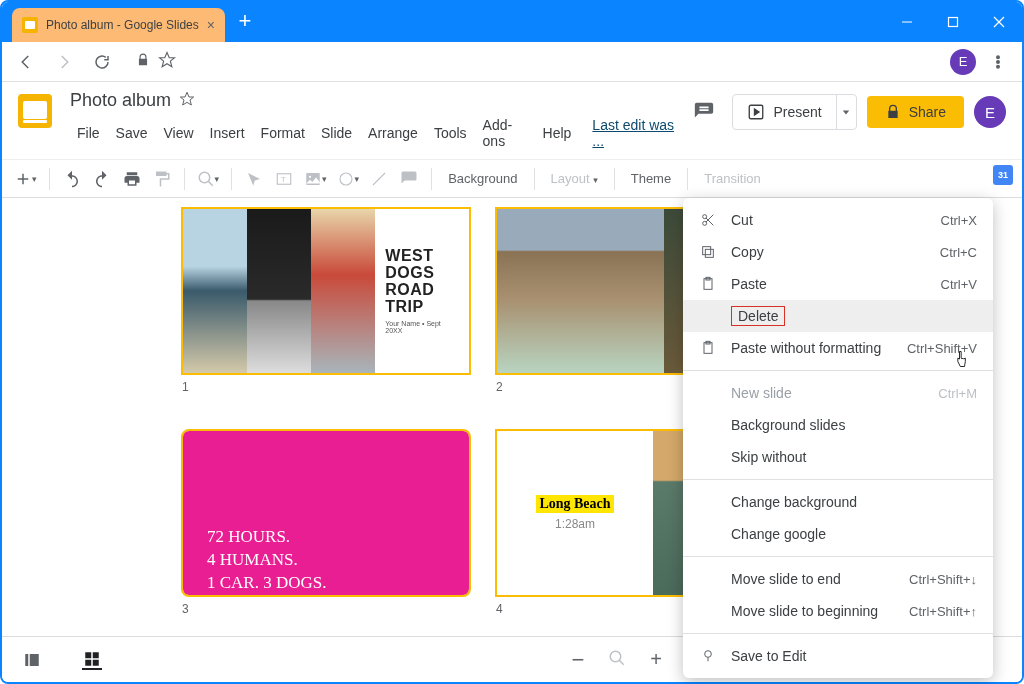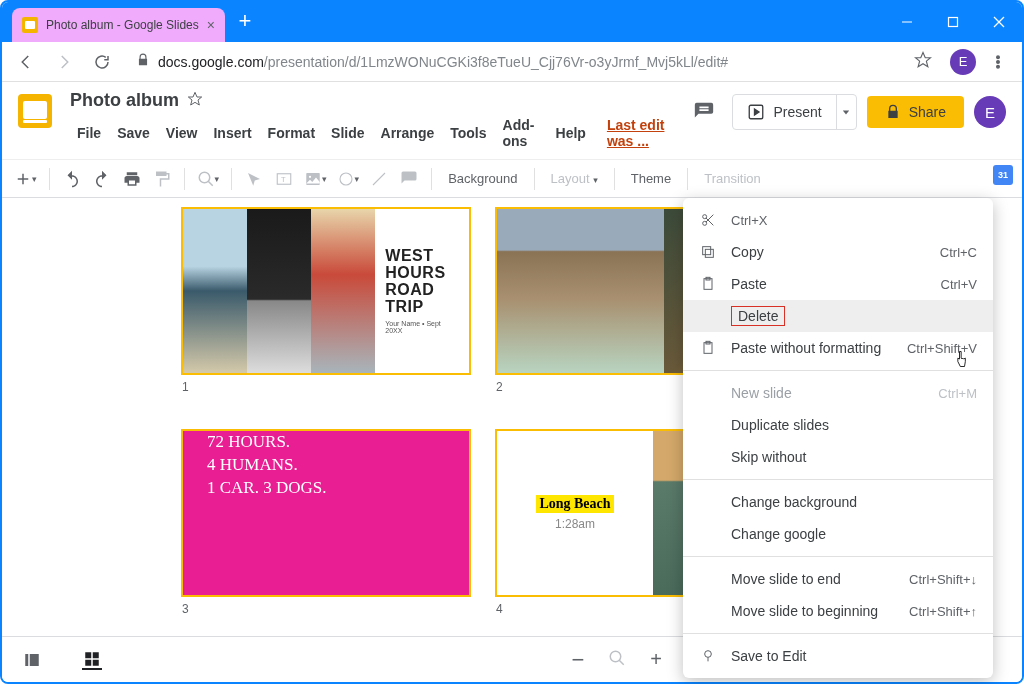--- a/index.html
+++ b/index.html
@@ -4,21 +4,21 @@
 <style>
 * { margin: 0; padding: 0; box-sizing: border-box; font-family: Arial, sans-serif; }
 body { width: 1024px; height: 684px; overflow: hidden; position: relative; background: #fff; }
 
 
 .window-frame { border: 2px solid #0a84ff; border-radius: 8px; width: 1024px; height: 684px; display: flex; flex-direction: column; overflow: hidden; }
 
 
 .titlebar { height: 40px; background: #0a84ff; display: flex; align-items: stretch; }
 .tab-strip { display: flex; align-items: flex-end; padding-left: 10px; flex: 1; }
-.tab { background: #f0abfc; height: 34px; display: flex; align-items: center; padding: 0 10px; border-radius: 8px 8px 0 0; font-size: 12px; color: #3c4043; gap: 8px; min-width: 210px; }
+.tab { background: #fdba74; height: 34px; display: flex; align-items: center; padding: 0 10px; border-radius: 8px 8px 0 0; font-size: 12px; color: #3c4043; gap: 8px; min-width: 210px; }
 .tab .favicon { width: 16px; height: 16px; background: #f4b400; border-radius: 2px; display: flex; align-items: center; justify-content: center; }
 .tab .favicon::after { content: ''; width: 10px; height: 8px; background: #fff; border-radius: 1px; }
 .tab .close-x { margin-left: auto; font-size: 14px; color: #5f6368; cursor: pointer; }
 .newtab-btn { width: 28px; height: 28px; color: #fff; font-size: 22px; align-self: center; margin-left: 6px; text-align: center; line-height: 26px; cursor: pointer; }
 .window-controls { display: flex; align-items: center; gap: 0; }
 .window-controls .wc { width: 46px; height: 40px; display: flex; align-items: center; justify-content: center; color: #fff; cursor: pointer; }
 .window-controls svg { width: 12px; height: 12px; stroke: #fff; fill: none; stroke-width: 1.2; }
 
 
 .addr-row { height: 40px; background: #fff; display: flex; align-items: center; padding: 0 8px; border-bottom: 1px solid #e0e0e0; gap: 6px; }
@@ -32,27 +32,27 @@
 .addr-star svg { width: 18px; height: 18px; stroke: #5f6368; fill: none; stroke-width: 1.5; }
 .chrome-avatar { width: 26px; height: 26px; border-radius: 50%; background: #673ab7; color: #fff; font-size: 13px; display: flex; align-items: center; justify-content: center; }
 .chrome-menu svg { width: 16px; height: 16px; fill: #5f6368; }
 
 
 .docs-header { padding: 8px 16px 0 16px; display: flex; align-items: flex-start; gap: 12px; }
 .docs-logo { width: 40px; height: 40px; margin-top: 4px; }
 .docs-logo .logo-box { width: 34px; height: 34px; background: #f4b400; border-radius: 4px; position: relative; }
 .docs-logo .logo-box::after { content: ''; position: absolute; inset: 7px 5px 9px 5px; background: #fff; border-radius: 2px; }
 .docs-logo .logo-box::before { content: ''; position: absolute; bottom: 5px; left: 5px; right: 5px; height: 3px; background: #fff; border-radius: 1px; }
-.docs-title-area { flex: 1; font-weight: bold; }
+.docs-title-area { flex: 1; }
 .title-row { display: flex; align-items: center; gap: 8px; }
 .doc-title { font-size: 18px; color: #3c4043; }
 .star-btn svg { width: 16px; height: 16px; stroke: #5f6368; fill: none; stroke-width: 1.5; }
 .menu-row { display: flex; gap: 2px; margin-top: 2px; font-size: 14px; color: #3c4043; align-items: center; }
 .menu-row .mi { padding: 4px 7px; cursor: pointer; border-radius: 3px; }
-.last-edit { margin-left: 12px; color: #c2410c; text-decoration: underline; cursor: pointer; }
+.last-edit { margin-left: 12px; color: #0c4a6e; text-decoration: underline; cursor: pointer; }
 .header-actions { display: flex; align-items: center; gap: 10px; margin-top: 4px; }
 .comments-btn { width: 36px; height: 36px; display: flex; align-items: center; justify-content: center; cursor: pointer; }
 .comments-btn svg { width: 22px; height: 22px; fill: #5f6368; }
 .present-group { display: flex; border: 1px solid #dadce0; border-radius: 4px; overflow: hidden; }
 .present-btn { padding: 8px 14px; display: flex; align-items: center; gap: 8px; font-size: 14px; color: #3c4043; cursor: pointer; font-weight: 500; }
 .present-btn svg { width: 18px; height: 18px; stroke: #3c4043; fill: none; stroke-width: 1.8; }
 .present-dd { width: 20px; display: flex; align-items: center; justify-content: center; border-left: 1px solid #dadce0; cursor: pointer; }
 .present-dd svg { width: 8px; height: 8px; fill: #5f6368; }
 .share-btn { background: #fbbc04; padding: 8px 18px; border-radius: 4px; display: flex; align-items: center; gap: 8px; font-size: 14px; font-weight: 500; color: #3c4043; cursor: pointer; }
 .share-btn svg { width: 16px; height: 16px; fill: #3c4043; }
@@ -93,21 +93,21 @@
 .ph-wave { background: linear-gradient(180deg,#b8d4e3 35%,#3a5a6b 50%,#d4c9aa 100%); }
 .ph-legs { background: linear-gradient(180deg,#1a1a1a 0%,#2a2a2a 55%,#888 56%,#ddd 100%); }
 .ph-bridge { background: linear-gradient(180deg,#e8d5aa 0%,#c94a3a 40%,#a8b5bb 100%); position: relative; }
 
 
 .s2 { display: flex; height: 100%; }
 .s2 .ph-board { flex: 1.4; background: linear-gradient(180deg,#9ab 0%,#9ab 25%,#8a7355 26%,#a89070 55%,#b8d4c0 100%); }
 .s2 .ph-canyon { flex: 1; background: linear-gradient(135deg,#3a4a3a 0%,#6a5a3a 60%,#c8a050 100%); }
 
 
-.s3 { background: #e91e92; display: flex; flex-direction: column; justify-content: flex-start; padding-left: 24px; }
+.s3 { background: #e91e92; display: flex; flex-direction: column; justify-content: flex-end; padding-left: 24px; border-radius: 7px; }
 .s3 p { font-family: Georgia, serif; font-size: 17px; color: #fff; line-height: 1.35; }
 
 
 .s4 { display: flex; height: 100%; }
 .s4-left { flex: 1.2; display: flex; flex-direction: column; align-items: center; justify-content: center; gap: 4px; }
 .s4-left .lb { font-family: Georgia, serif; font-weight: bold; font-size: 14px; background: #ffe600; padding: 1px 3px; }
 .s4-left .tm { font-size: 12px; color: #888; }
 .s4-right { flex: 1; background: linear-gradient(180deg,#d4a86a 0%,#d4a86a 30%,#5a7a6a 31%,#4a6a5a 100%); position: relative; }
 .s4-right::after { content: ''; position: absolute; right: 20px; top: 10px; width: 40px; height: 90px; background: rgba(255,255,255,0.6); }
 
@@ -188,21 +188,20 @@
     <div class="nav-btn">
         <svg viewBox="0 0 24 24">
           <path d="M20 12a8 8 0 1 1-3-6.2"></path>
           <polyline points="20 4 20 9 15 9"></polyline>
         </svg>
       </div>
     <div class="addr-input-wrap">
       <span class="addr-lock"><svg viewBox="0 0 24 24">
             <path d="M6 10V7a6 6 0 0 1 12 0v3h1v11H5V10h1zm2 0h8V7a4 4 0 0 0-8 0v3z"></path>
           </svg></span>
-      <span class="addr-text"><span>docs.google.com</span><span class="faded">/presentation/d/1LmzWONuCGKi3f8eTueU_Cjj76Vr-o3yJrmf_Mvj5kLl/edit#</span></span>
       <span class="addr-star"><svg viewBox="0 0 24 24">
             <polygon points="12 2 15 9 22 9 16.5 13.5 18.5 21 12 17 5.5 21 7.5 13.5 2 9 9 9"></polygon>
           </svg></span>
     </div>
     <div class="chrome-avatar">E</div>
     <div class="nav-btn chrome-menu">
         <svg viewBox="0 0 24 24">
           <circle cx="12" cy="5" r="2"></circle>
           <circle cx="12" cy="12" r="2"></circle>
           <circle cx="12" cy="19" r="2"></circle>
@@ -355,21 +354,21 @@
   <div class="canvas-wrap">
     <div class="scroll-ind"></div>
     <div class="slide-grid">
       <div class="slide-cell">
         <div class="slide-thumb selected">
           <div class="s1-strip">
             <div class="ph ph-wave"></div>
             <div class="ph ph-legs"></div>
             <div class="ph ph-bridge"></div>
             <div class="s1-text">
-              <h3>WEST HOURS</h3>
+              <h3>WEST DOGS</h3>
               <h3>ROAD TRIP</h3>
               <p>Your Name • Sept 20XX</p>
             </div>
           </div>
         </div>
         <span class="slide-num">1</span>
       </div>
 
       <div class="slide-cell">
         <div class="slide-thumb selected">
@@ -441,20 +440,21 @@
 <div class="ctx-menu">
   <div class="ctx-item">
     <span class="ctx-icon">
         <svg viewBox="0 0 24 24">
           <circle cx="7" cy="17" r="3"></circle>
           <circle cx="7" cy="7" r="3"></circle>
           <line x1="9" y1="9" x2="20" y2="20"></line>
           <line x1="9" y1="15" x2="20" y2="4"></line>
         </svg>
       </span>
+    <span class="ctx-label">Cut</span>
       <span class="ctx-shortcut">Ctrl+X</span>
   </div>
   <div class="ctx-item">
     <span class="ctx-icon">
         <svg viewBox="0 0 24 24">
           <rect x="8" y="8" width="12" height="12"></rect>
           <rect x="4" y="4" width="12" height="12"></rect>
         </svg>
       </span>
     <span class="ctx-label">Copy</span>
@@ -485,21 +485,21 @@
       <span class="ctx-shortcut">Ctrl+Shift+V</span>
   </div>
   <div class="ctx-sep"></div>
   <div class="ctx-item disabled">
     <span class="ctx-icon"></span>
       <span class="ctx-label">New slide</span>
       <span class="ctx-shortcut">Ctrl+M</span>
   </div>
   <div class="ctx-item">
     <span class="ctx-icon"></span>
-      <span class="ctx-label">Duplicate slides</span>
+      <span class="ctx-label">Background slides</span>
   </div>
   <div class="ctx-item">
     <span class="ctx-icon"></span>
       <span class="ctx-label">Skip without</span>
   </div>
   <div class="ctx-sep"></div>
   <div class="ctx-item">
     <span class="ctx-icon"></span>
       <span class="ctx-label">Change background</span>
   </div>

